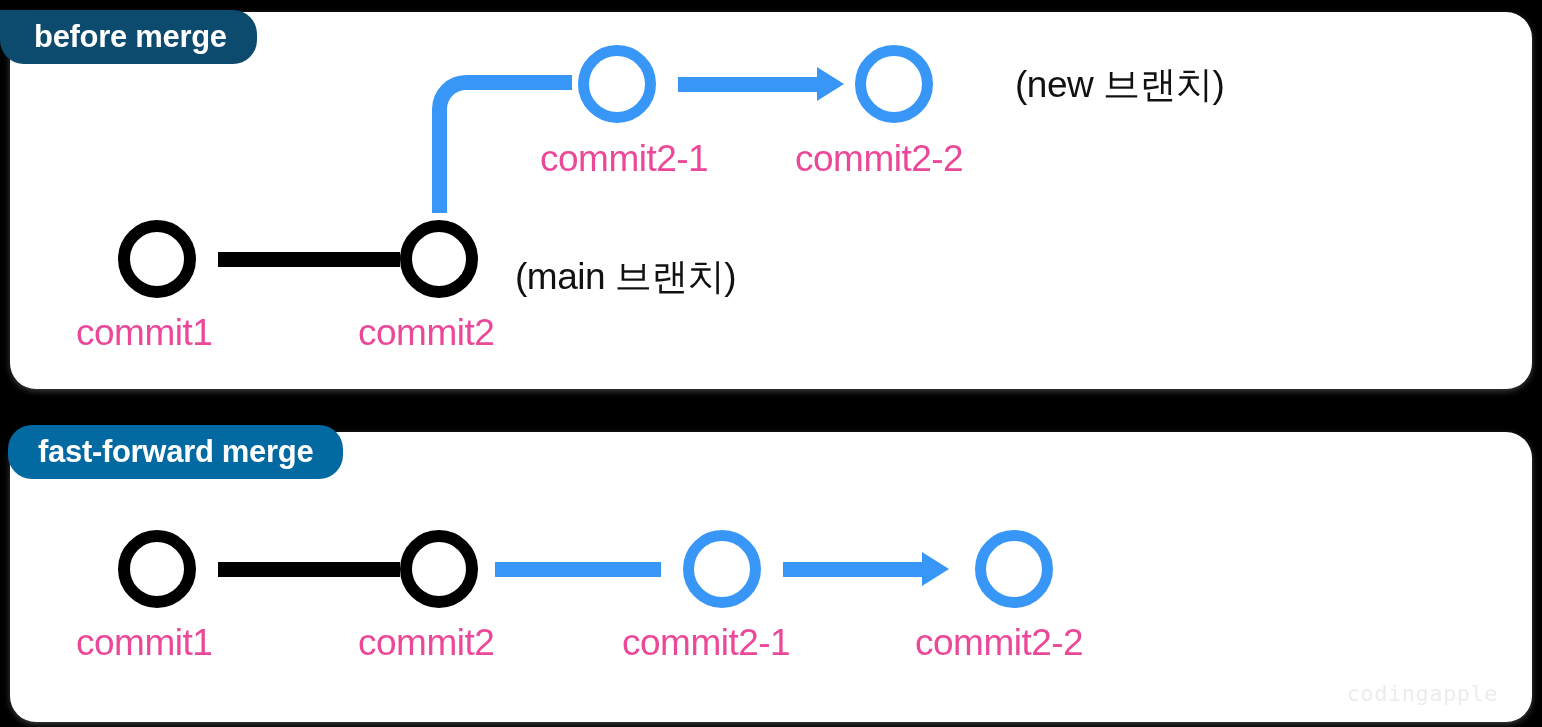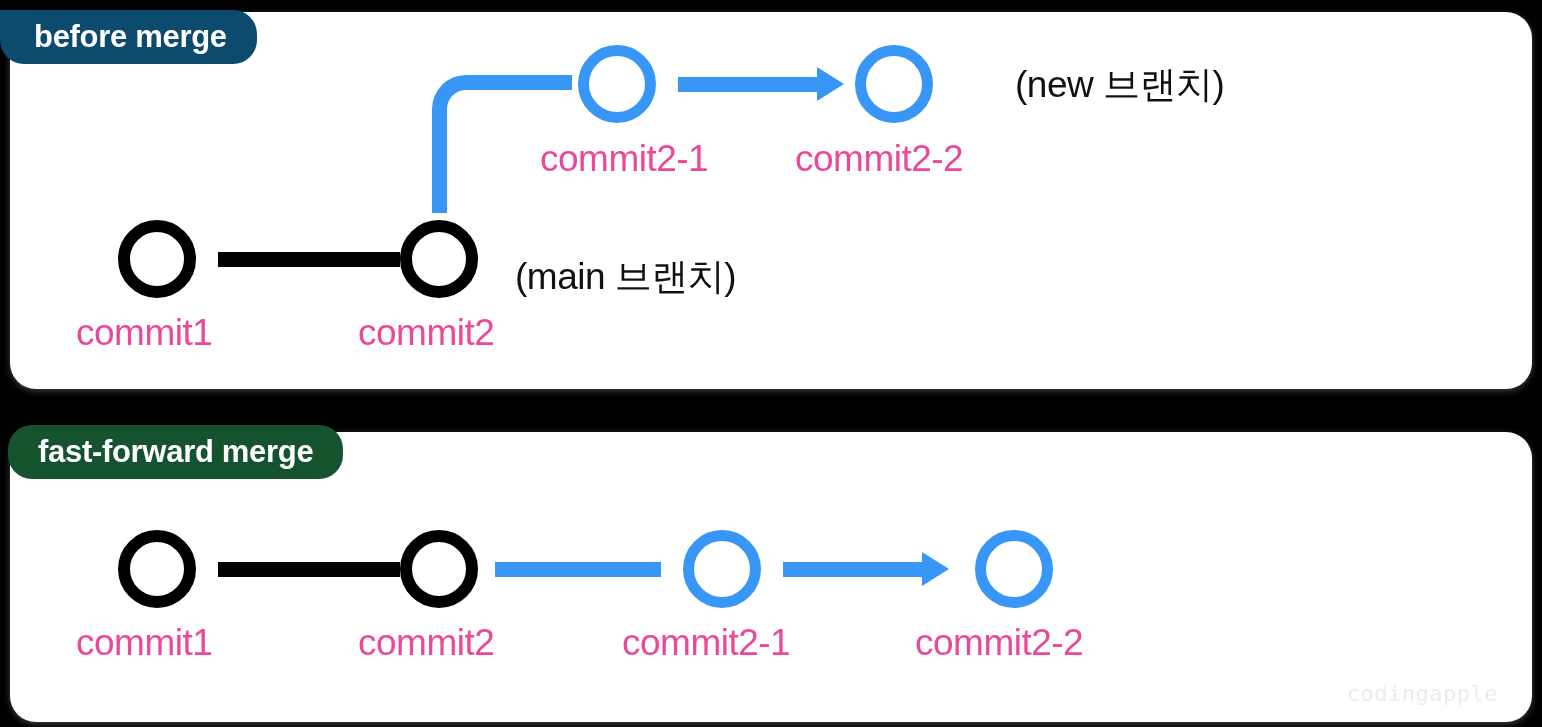--- a/index.html
+++ b/index.html
@@ -60,21 +60,21 @@
   #badge-before {
     left: 0px;
     top: 10px;
     background: #0c4a6e;
     border-top-left-radius: 0;
     padding-left: 34px;
   }
   #badge-after {
     left: 8px;
     top: 425px;
-    background: #14532d;
+    background: #0369a1;
   }
 
   
   .node {
     position: absolute;
     box-sizing: border-box;
     width: 78px;
     height: 78px;
     border-radius: 50%;
     background: transparent;

